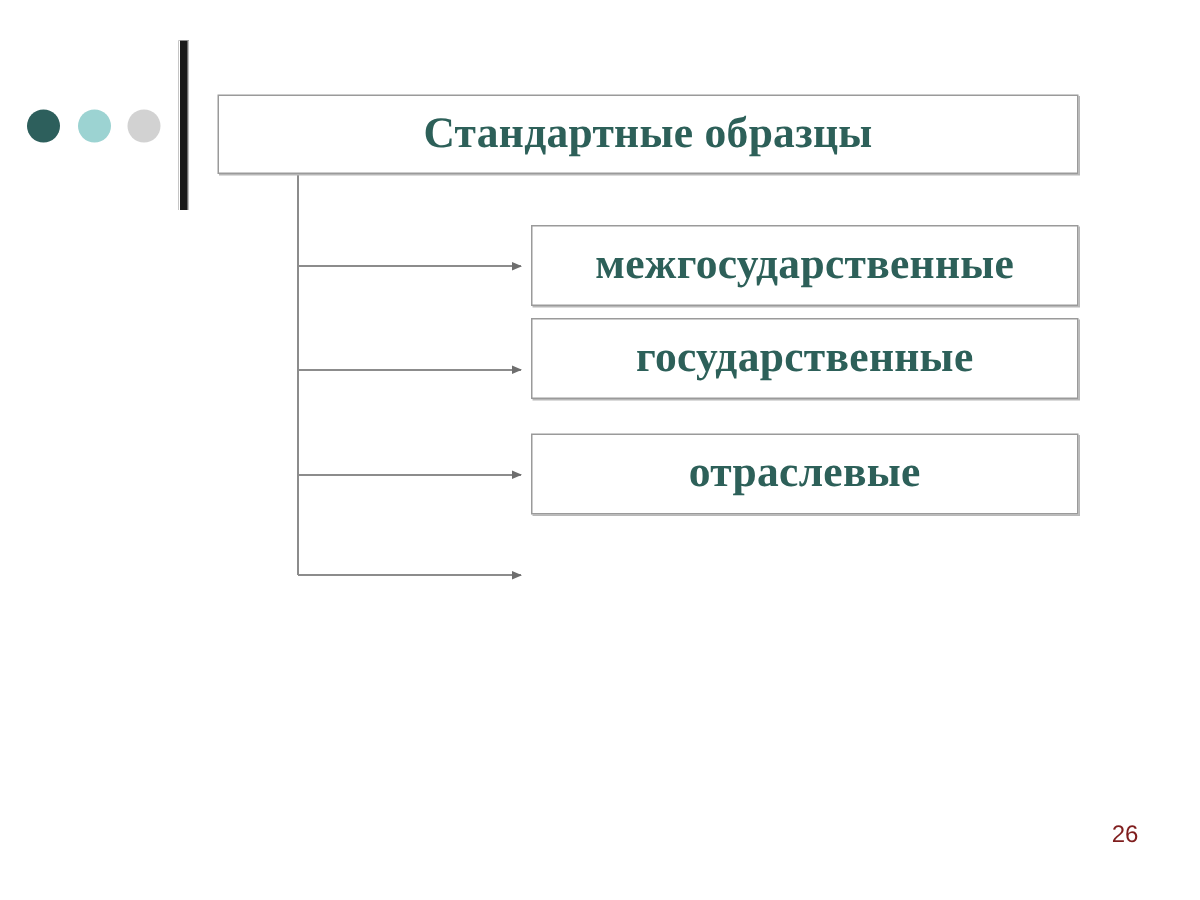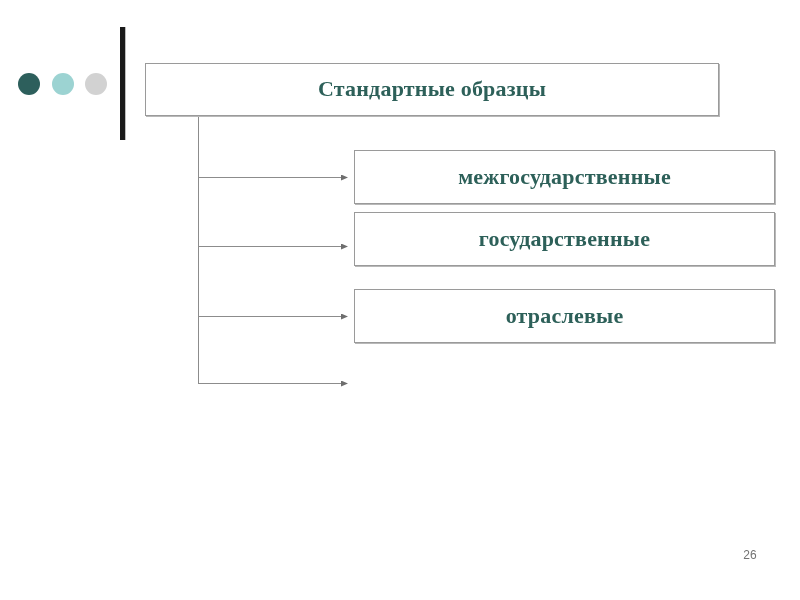--- a/index.html
+++ b/index.html
@@ -47,35 +47,35 @@
     position: absolute;
     box-sizing: border-box;
     background: #ffffff;
     border: 1px solid #9a9a9a;
     box-shadow: 1px 1px 0 0 #b8b8b8;
     display: flex;
     align-items: center;
     justify-content: center;
     color: #2d6059;
     font-weight: bold;
-    font-size: 22px;
+    font-size: 29px;
     line-height: 1.1;
     text-align: center;
     letter-spacing: 0.2px;
   }
 
   #node-root {
     left: 145px;
     top: 63px;
     width: 574px;
     height: 53px;
   }
   .node-child {
     left: 354px;
-    width: 421px;
+    width: 365px;
     height: 54px;
   }
   #node-child-0 { top: 150px; }
   #node-child-1 { top: 212px; }
   #node-child-2 { top: 289px; }
   #node-child-3 { top: 357px; }
 
   
   #connectors {
     position: absolute;
@@ -87,22 +87,22 @@
   }
 
   
   #page-number {
     position: absolute;
     left: 735px;
     top: 548px;
     width: 30px;
     text-align: center;
     font-family: "Liberation Sans", sans-serif;
-    font-size: 12px;
-    color: #737373;
+    font-size: 16px;
+    color: #7f1d1d;
   }
 </style>
 </head>
 <body>
 
 <div id="slide">
 
   <div id="deco-dot-1" class="deco-dot"></div>
   <div id="deco-dot-2" class="deco-dot"></div>
   <div id="deco-dot-3" class="deco-dot"></div>

